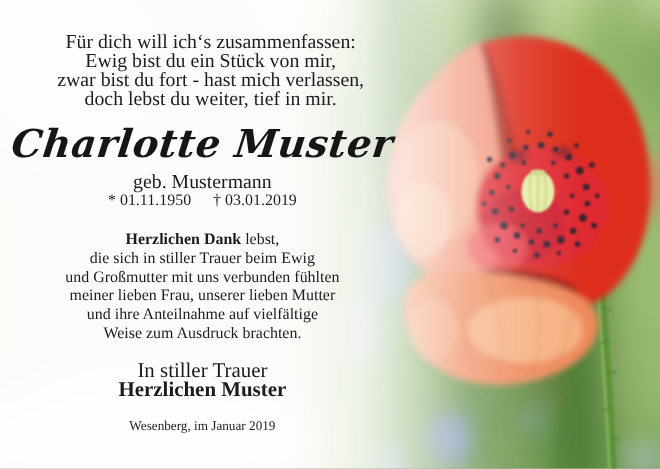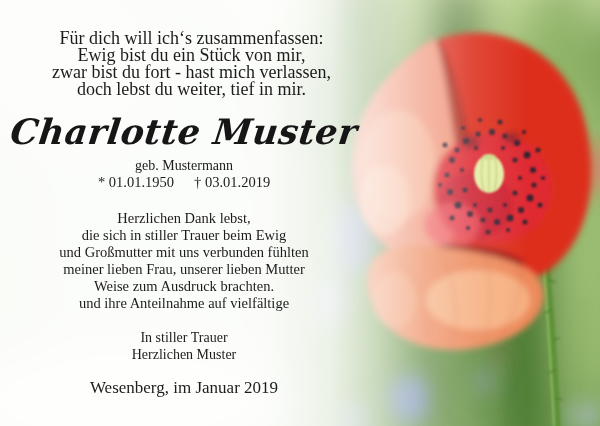--- a/index.html
+++ b/index.html
@@ -23,27 +23,27 @@
   .content{
     position:absolute;left:0;top:0;width:368px;height:426px;
     text-align:center;color:#1c1c1c;
   }
   .verse{padding-top:30px;font-size:18px;line-height:17px;padding-left:15px;}
   .name{
     margin-top:13px;font-size:35px;line-height:42px;
     font-family:"DejaVu Serif",serif;font-style:italic;font-weight:bold;
     transform:skewX(-7deg);letter-spacing:.5px;color:#161616;
   }
-  .maiden{margin-top:4px;font-size:14px;line-height:17px;}
+  .maiden{margin-top:4px;font-size:18px;line-height:17px;}
   .dates{font-size:14.5px;line-height:17px;}
   .dates .gap{display:inline-block;width:20px;}
   .thanks{margin-top:19px;font-size:14.5px;line-height:17px;}
-  .closing{margin-top:17px;font-size:14px;line-height:17px;}
-  .dateline{margin-top:16px;font-size:17px;line-height:17px;}
-  .b{font-weight:normal;}
+  .closing{margin-top:17px;font-size:19px;line-height:17px;}
+  .dateline{margin-top:16px;font-size:12px;line-height:17px;}
+  .b{font-weight:bold;}
 </style>
 </head>
 <body>
 
 <div class="card">
 
   <svg class="photo" viewBox="0 0 600 426" preserveAspectRatio="none">
     <defs>
       <filter id="b22" x="-60%" y="-60%" width="220%" height="220%">
           <feGaussianBlur stdDeviation="22"></feGaussianBlur>
@@ -209,30 +209,30 @@
       <div>Ewig bist du ein Stück von mir,</div>
       <div>zwar bist du fort - hast mich verlassen,</div>
       <div>doch lebst du weiter, tief in mir.</div>
     </div>
 
     <div class="name">Charlotte Muster</div>
 
     <div class="maiden">geb. Mustermann</div>
 
     <div class="dates">
-      <span>* 01.01.1950</span><span class="gap"></span><span>† 03.01.2019</span>
+      <span>* 01.11.1950</span><span class="gap"></span><span>† 03.01.2019</span>
     </div>
 
     <div class="thanks">
       <div><span class="b">Herzlichen Dank</span><span> lebst,</span></div>
       <div>die sich in stiller Trauer beim Ewig</div>
       <div>und Großmutter mit uns verbunden fühlten</div>
       <div>meiner lieben Frau, unserer lieben Mutter</div>
+      <div>und ihre Anteilnahme auf vielfältige</div>
       <div>Weise zum Ausdruck brachten.</div>
-      <div>und ihre Anteilnahme auf vielfältige</div>
     </div>
 
     <div class="closing">
       <div>In stiller Trauer</div>
       <div class="b">Herzlichen Muster</div>
     </div>
 
     <div class="dateline">Wesenberg, im Januar 2019</div>
 
   </div>

